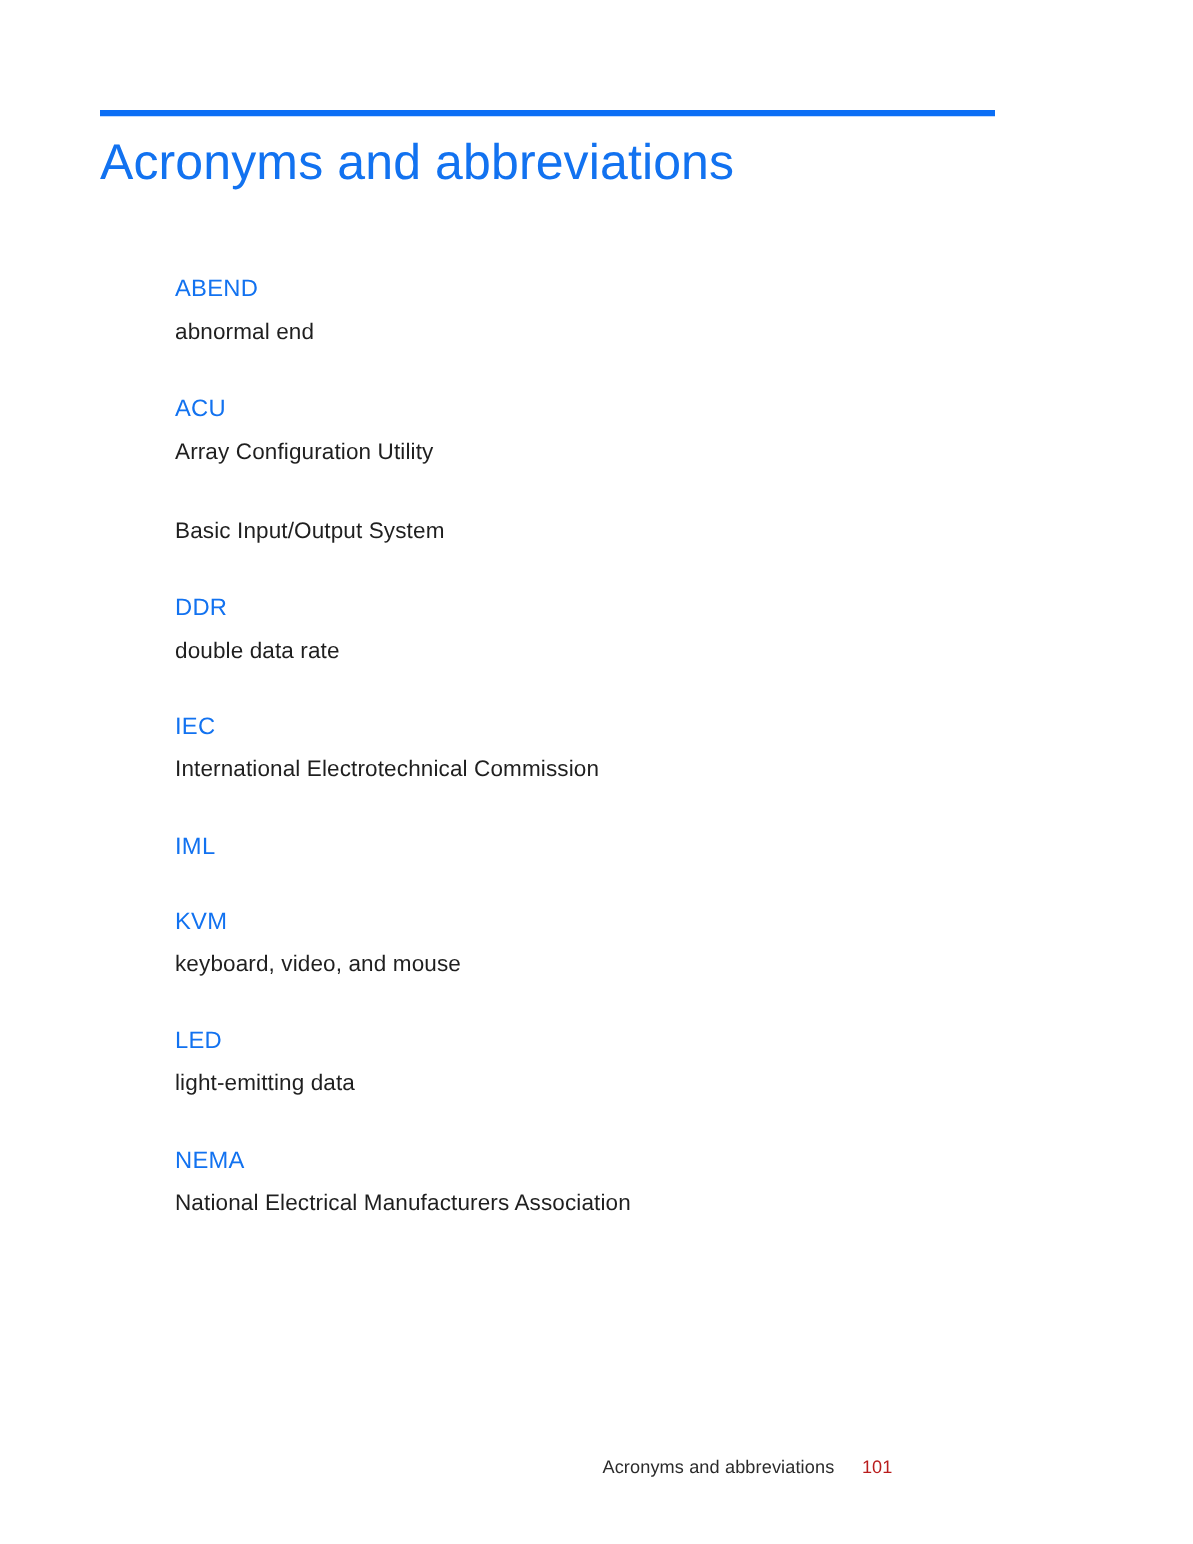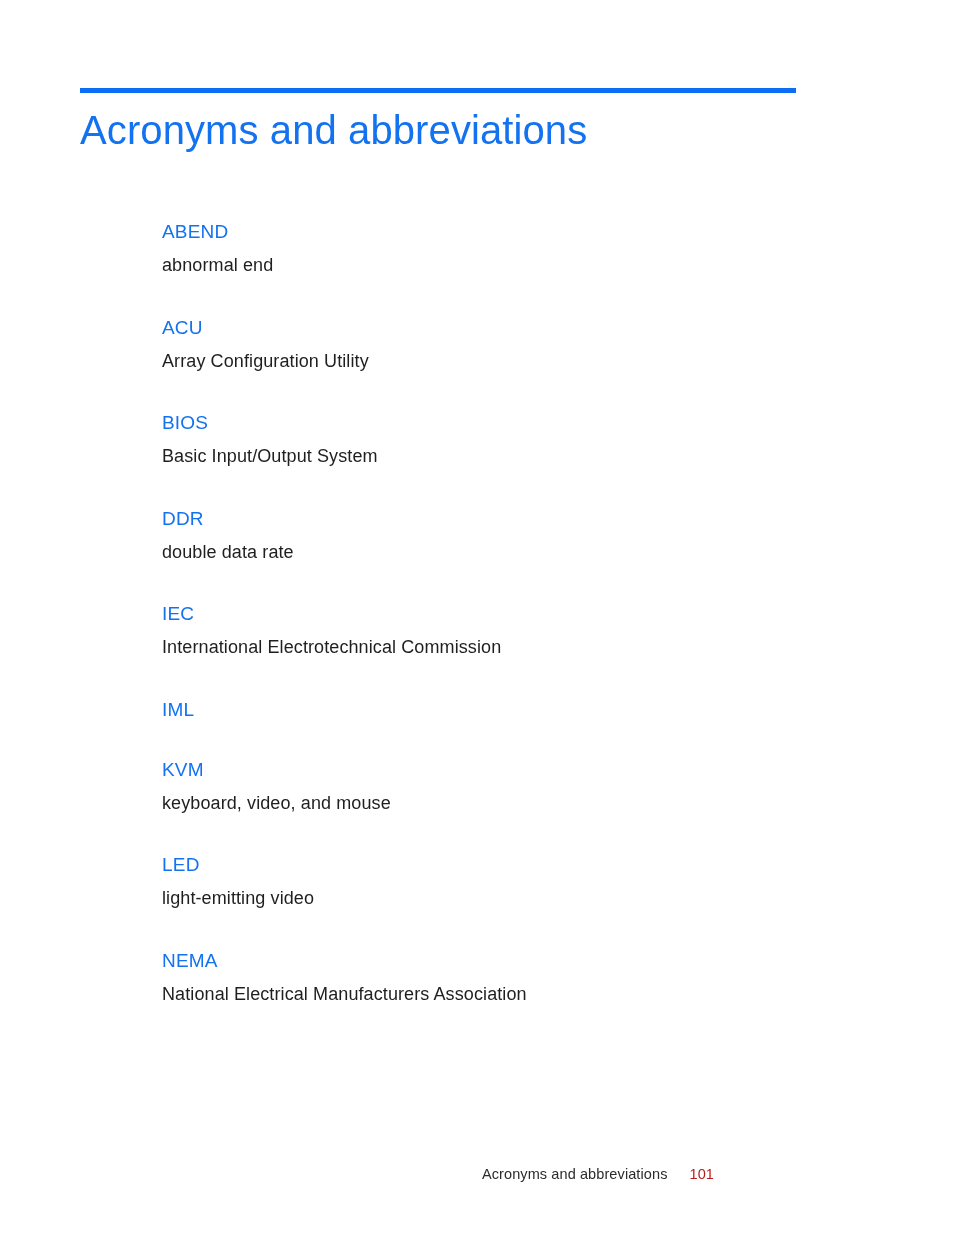--- a/index.html
+++ b/index.html
@@ -44,21 +44,21 @@
     font-weight: 400;
     line-height: 1.18;
     letter-spacing: 0.1px;
     color: #1272f0;
     white-space: nowrap;
   }
 
   
   .glossary {
     position: absolute;
-    left: 162px;
+    left: 140px;
     top: 222px;
     width: 700px;
   }
 
   .entry {
     margin-bottom: 41px;
   }
 
   .entry:last-child {
     margin-bottom: 0;
@@ -130,21 +130,20 @@
       <p class="entry-definition">abnormal end</p>
     </div>
 
     <div class="entry">
       <p class="entry-term">ACU</p>
       <p class="entry-definition">Array Configuration Utility</p>
     </div>
 
 
     <div class="entry">
-      <p class="entry-term">BIOS</p>
       <p class="entry-definition">Basic Input/Output System</p>
     </div>
 
     <div class="entry">
       <p class="entry-term">DDR</p>
       <p class="entry-definition">double data rate</p>
     </div>
 
     <div class="entry">
       <p class="entry-term">IEC</p>
@@ -156,21 +155,21 @@
       <p class="entry-term">IML</p>
     </div>
 
     <div class="entry">
       <p class="entry-term">KVM</p>
       <p class="entry-definition">keyboard, video, and mouse</p>
     </div>
 
     <div class="entry">
       <p class="entry-term">LED</p>
-      <p class="entry-definition">light-emitting video</p>
+      <p class="entry-definition">light-emitting data</p>
     </div>
 
     <div class="entry">
       <p class="entry-term">NEMA</p>
       <p class="entry-definition">National Electrical Manufacturers Association</p>
     </div>
 
   </div>
 
   <div class="page-footer">

